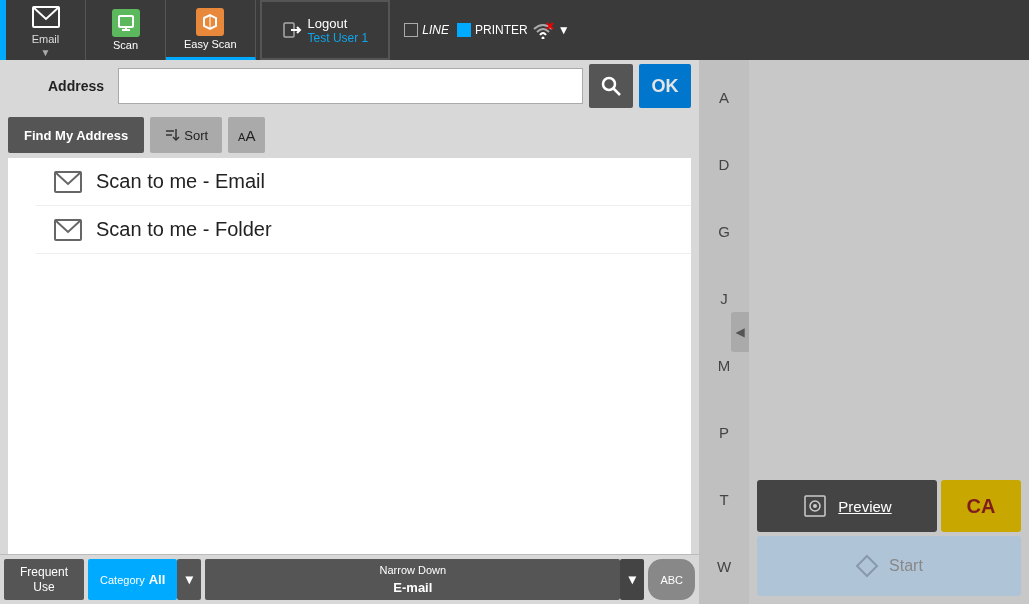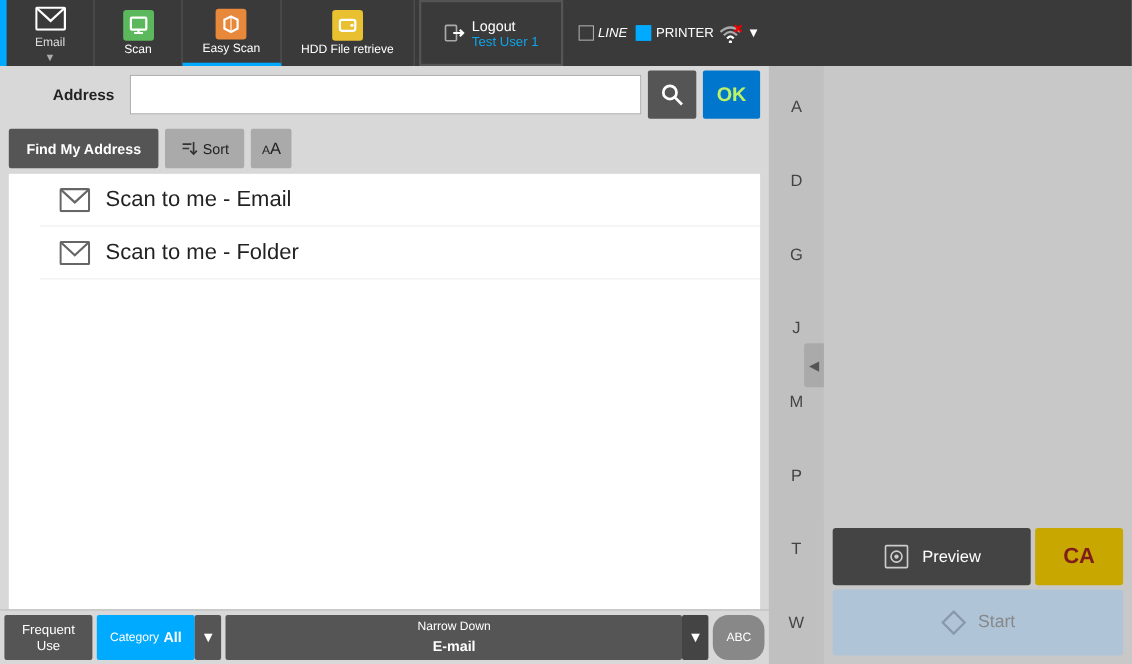--- a/index.html
+++ b/index.html
@@ -160,21 +160,21 @@
       border: none;
       cursor: pointer;
       display: flex; align-items: center; justify-content: center;
       border-radius: 2px;
     }
     .ok-btn {
       width: 52px; height: 44px;
       background: #0077cc;
       border: none;
       cursor: pointer;
-      color: #bef264;
+      color: #e5e5e5;
       font-size: 18px;
       font-weight: bold;
       border-radius: 2px;
     }
 
     
     .action-bar {
       display: flex;
       align-items: center;
       padding: 4px 8px;
@@ -372,20 +372,21 @@
       align-items: center;
       justify-content: center;
       gap: 10px;
       background: #444;
       color: #fff;
       border: none;
       height: 52px;
       font-size: 15px;
       cursor: pointer;
       border-radius: 3px;
+      text-decoration: underline;
     }
     .ca-btn {
       background: #c8a800;
       color: #7f1d1d;
       border: none;
       height: 52px;
       font-size: 20px;
       font-weight: bold;
       cursor: pointer;
       border-radius: 3px;
@@ -449,29 +450,20 @@
     <div class="top-nav-item active">
       <div class="nav-easyscan-icon icon-box">
         <svg width="18" height="18" viewBox="0 0 18 18">
           <path d="M3 5 L9 2 L15 5 L15 13 L9 16 L3 13 Z" fill="none" stroke="#fff" stroke-width="2"></path>
           <line x1="9" y1="2" x2="9" y2="16" stroke="#fff" stroke-width="1"></line>
         </svg>
       </div>
       <span style="font-size:11px;">Easy Scan</span>
     </div>
 
-    <div class="top-nav-item">
-      <div class="nav-hdd-icon icon-box">
-        <svg width="18" height="18" viewBox="0 0 18 18">
-          <rect x="2" y="4" width="14" height="10" rx="2" fill="none" stroke="#fff" stroke-width="2"></rect>
-          <circle cx="13" cy="9" r="1.5" fill="#fff"></circle>
-        </svg>
-      </div>
-      <span style="font-size:11px;text-align:center;">HDD File retrieve</span>
-    </div>
 
     <div class="logout-btn">
       <div style="display:flex;align-items:center;gap:6px;">
         <svg width="20" height="20" viewBox="0 0 20 20">
           <rect x="2" y="3" width="10" height="14" rx="1" fill="none" stroke="#aaa" stroke-width="1.5"></rect>
           <line x1="9" y1="10" x2="18" y2="10" stroke="#fff" stroke-width="2"></line>
           <polyline points="15,7 18,10 15,13" fill="none" stroke="#fff" stroke-width="2"></polyline>
         </svg>
         <div>
           <div style="font-size:13px;">Logout</div>

